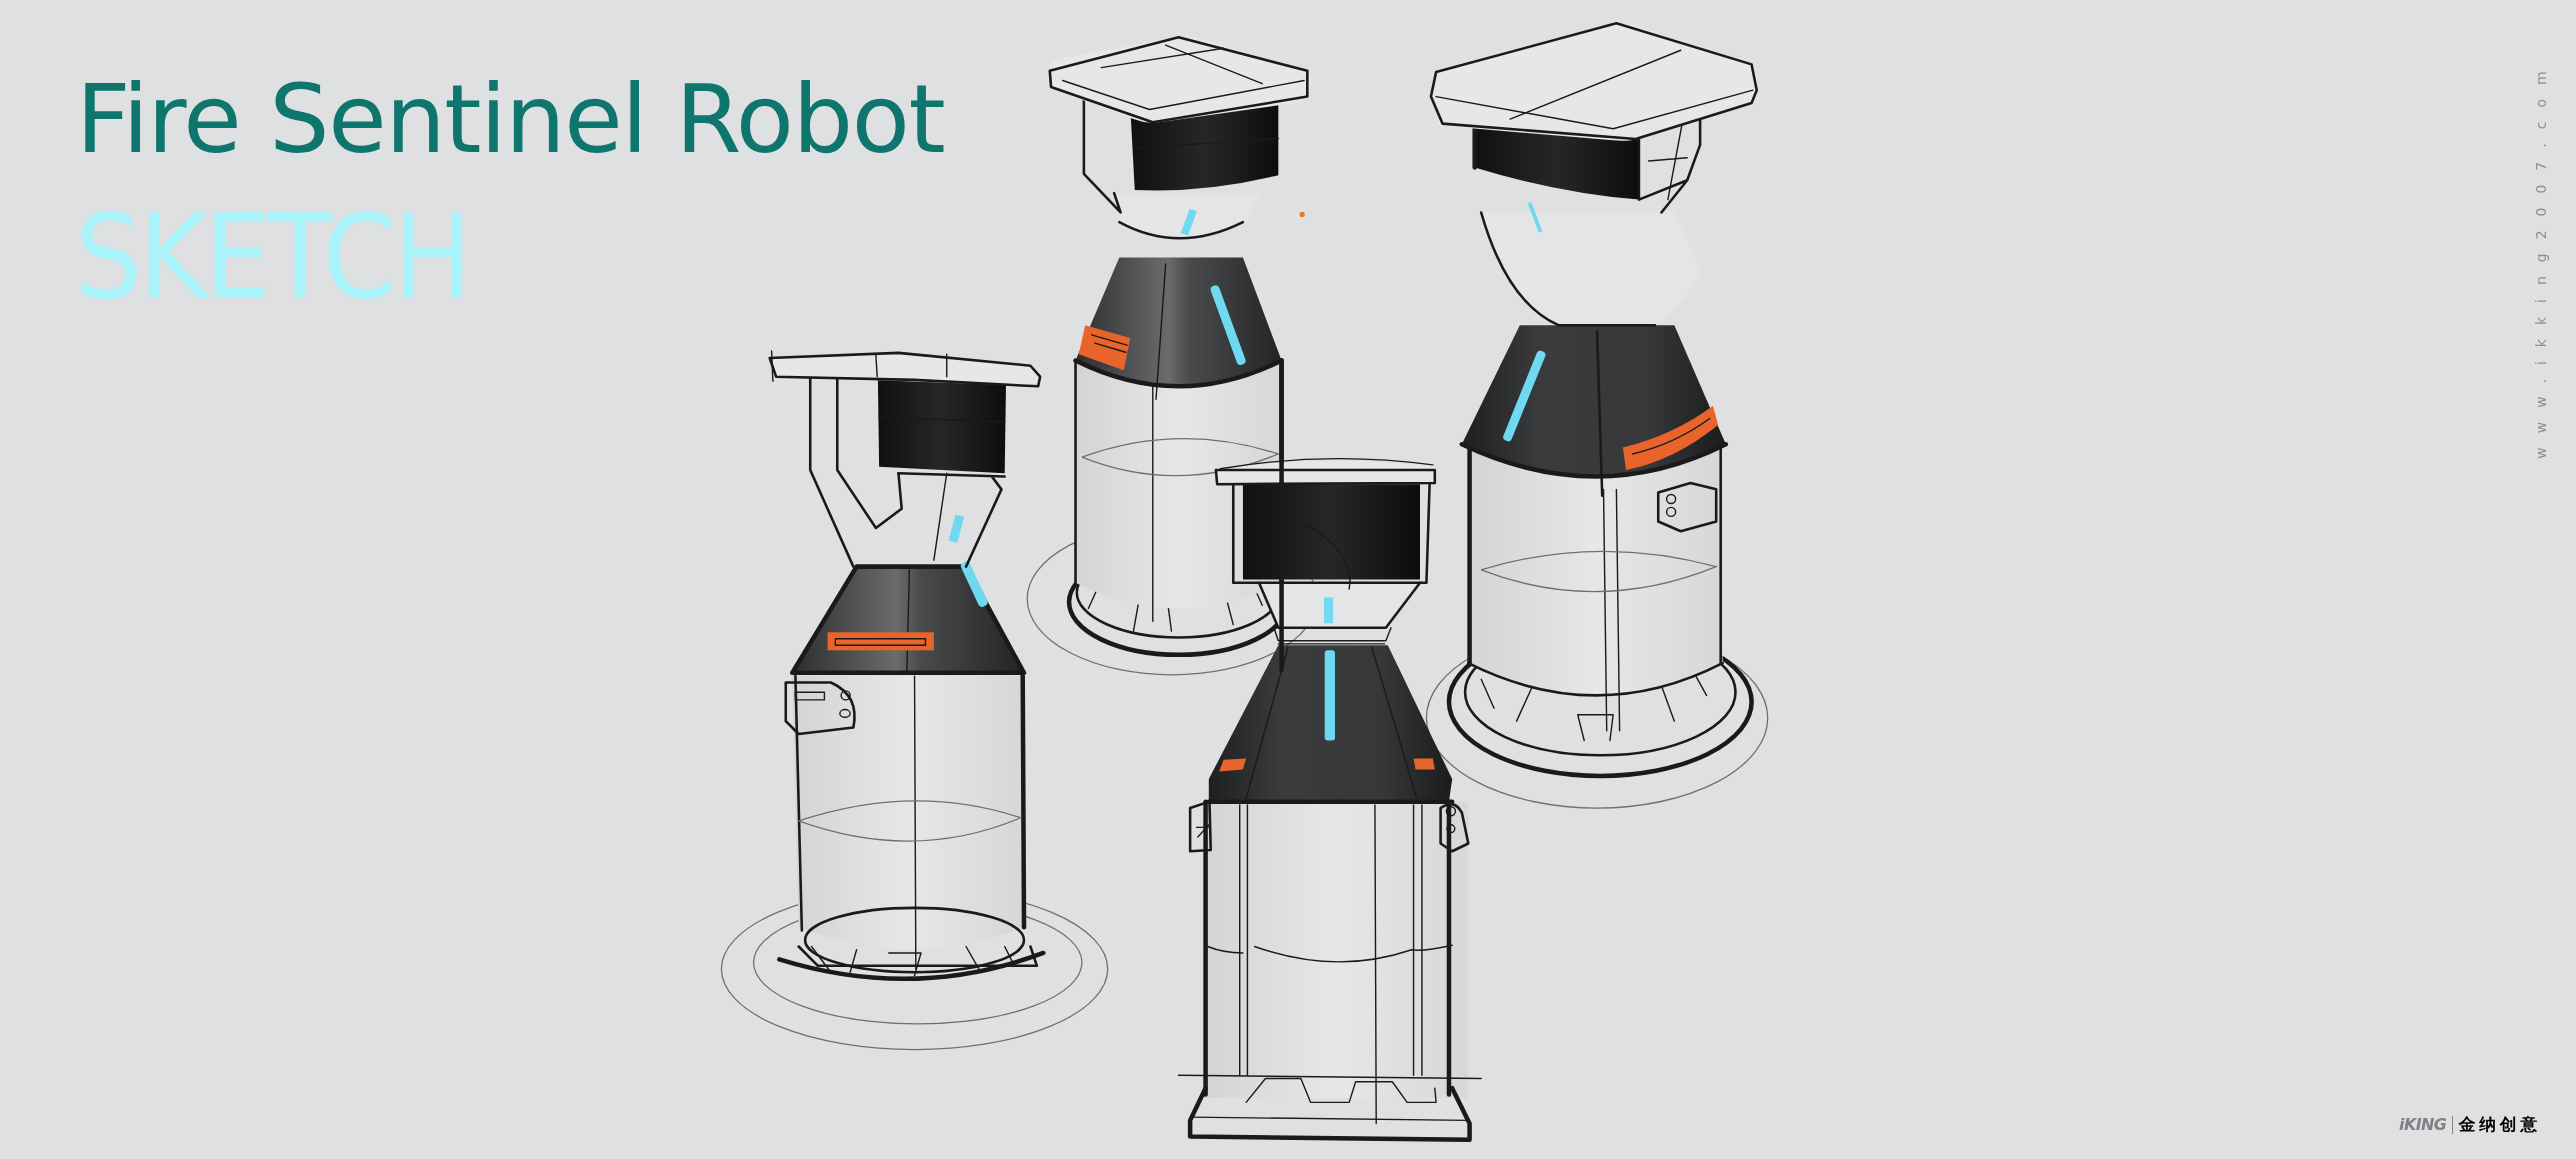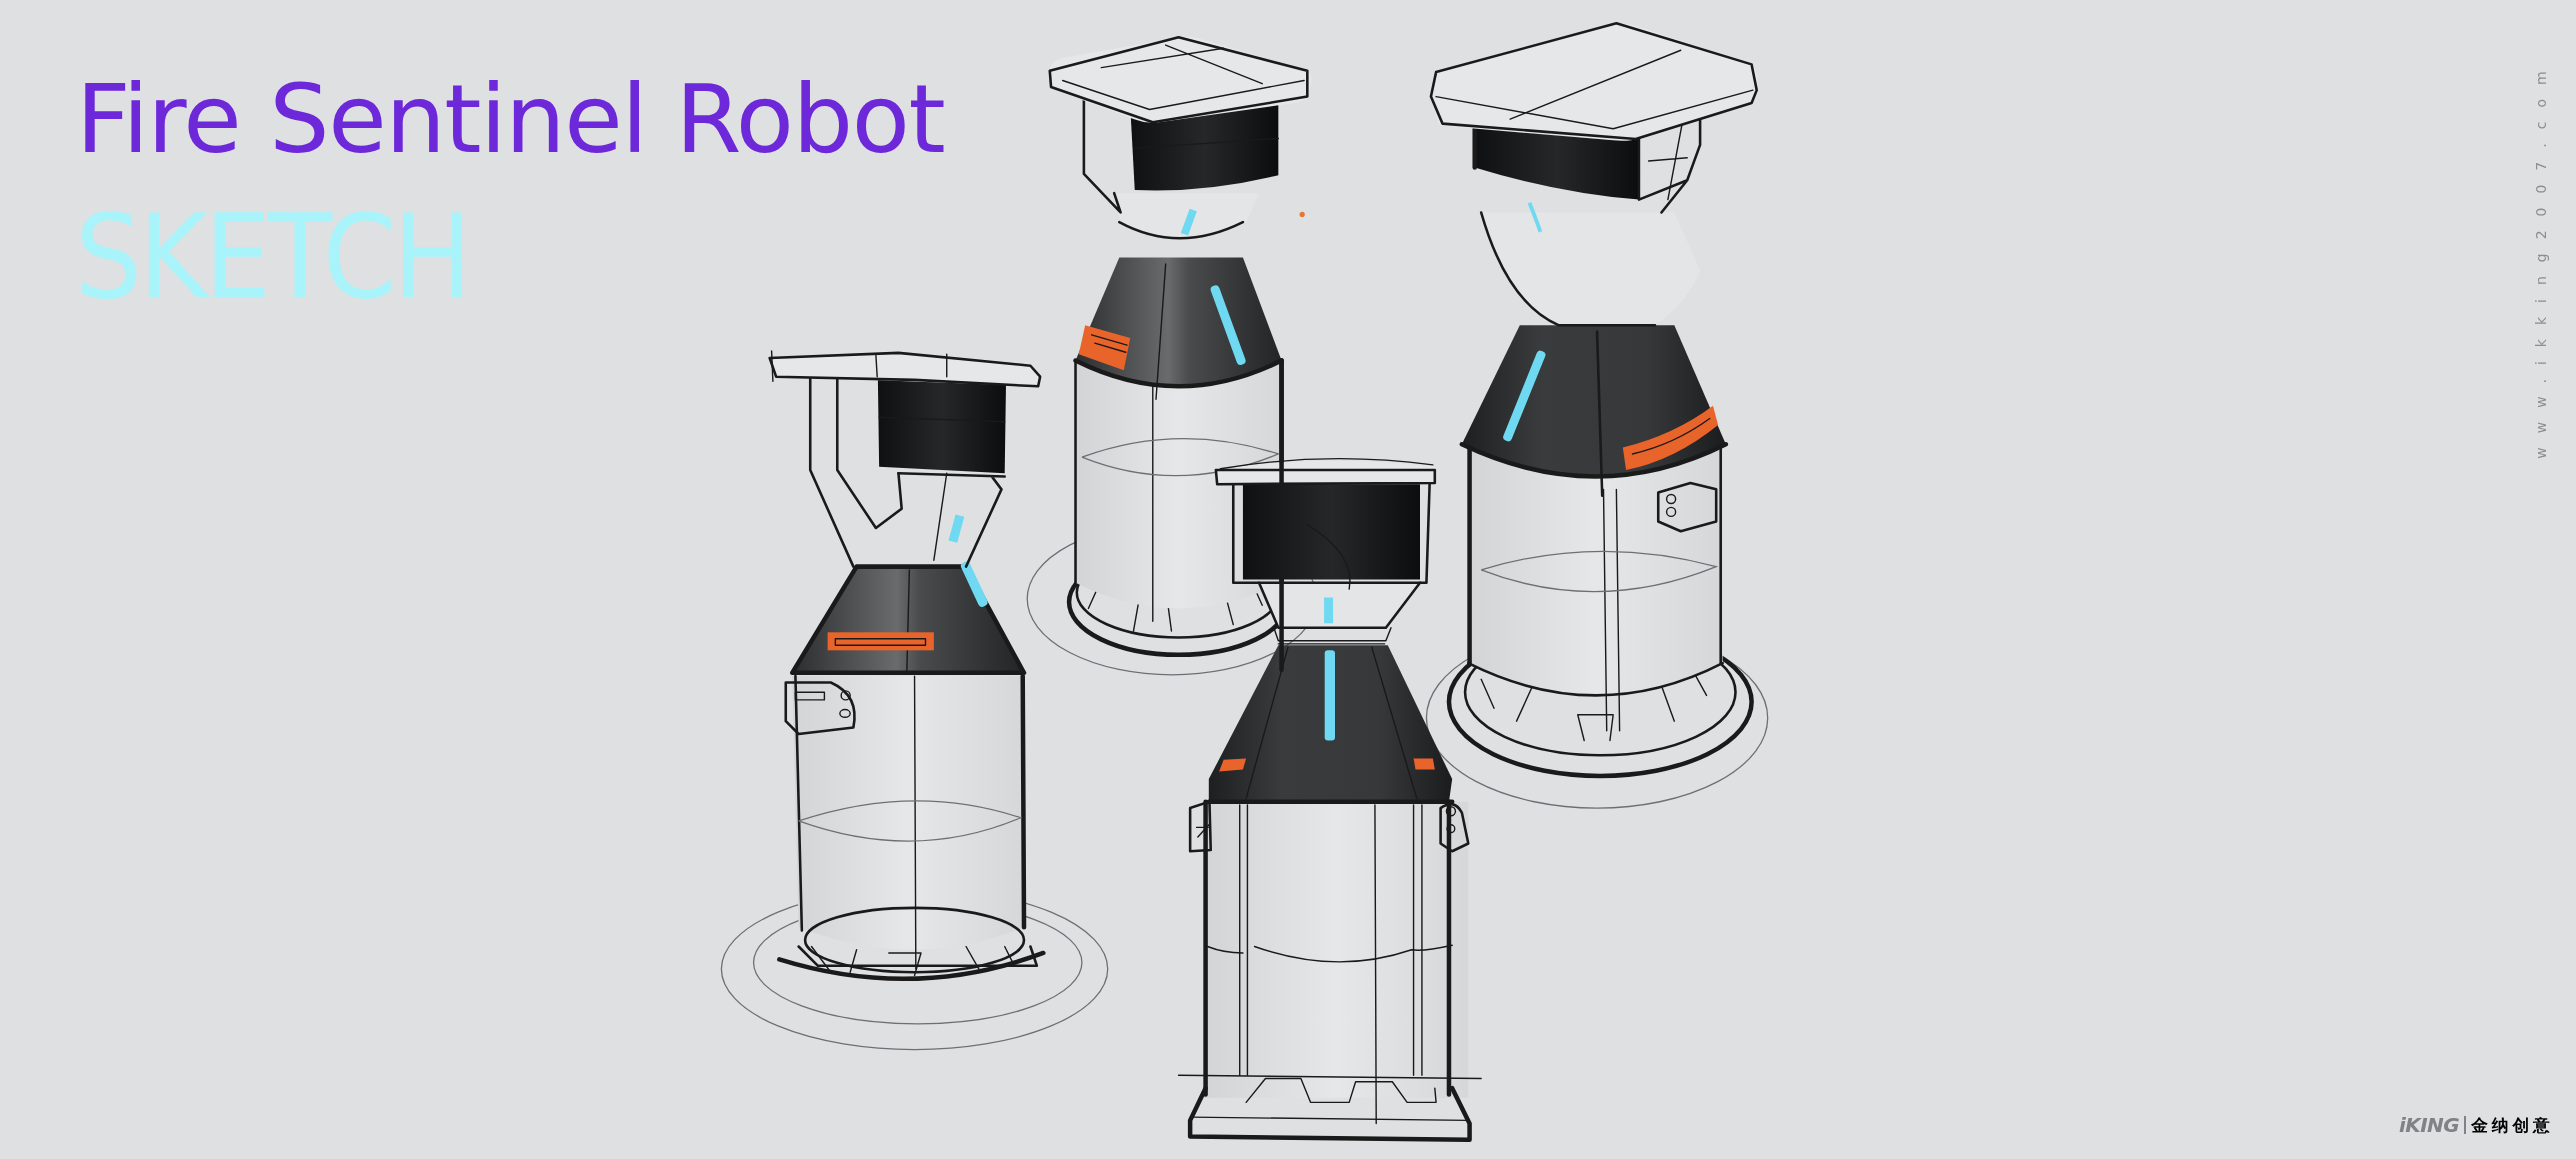--- a/index.html
+++ b/index.html
@@ -3,21 +3,21 @@
 <meta charset="utf-8">
 <style>
   html, body { margin: 0; padding: 0; }
   body {
     width: 2576px; height: 1159px; overflow: hidden; position: relative;
     background: #dfe0e2;
     font-family: "DejaVu Sans", "Liberation Sans", sans-serif;
   }
   .title {
     position: absolute; left: 76px; top: 72px;
-    font-size: 95px; line-height: 1; color: #6d28d9;
+    font-size: 95px; line-height: 1; color: #0f766e;
     letter-spacing: -1.3px; font-weight: normal; margin: 0;
   }
   .subtitle {
     position: absolute; left: 75px; top: 200px;
     font-size: 115px; line-height: 1; color: #a9f4fa;
     letter-spacing: -3.9px; font-weight: normal; margin: 0;
     transform: scaleX(0.92); transform-origin: left top;
   }
   .watermark {
     position: absolute; left: 2528px; top: 39px; width: 26px; height: 438px;
@@ -27,21 +27,21 @@
     display: block; transform: rotate(-90deg); white-space: nowrap;
     font-family: "DejaVu Sans", sans-serif; font-size: 14px; color: #8c8e90;
     letter-spacing: 14px;
   }
   .brand {
     position: absolute; left: 2399px; top: 1113px;
     display: flex; align-items: center; gap: 5.2px; color: #7d7f82;
   }
   .brand .mark {
     font-family: "DejaVu Sans", sans-serif; font-weight: bold; font-style: italic;
-    font-size: 20px; letter-spacing: -0.6px; color: #808285;
+    font-size: 16px; letter-spacing: -0.6px; color: #808285;
   }
   .brand .sep { width: 1.9px; height: 18px; background: #808285; }
   .brand .cn { font-family: "DejaVu Sans", sans-serif; font-weight: bold; font-size: 16.7px; letter-spacing: 3.9px; color: #000000; }
   svg.sheet { position: absolute; left: 0; top: 0; }
   .ln { fill: none; stroke: #1a1a1a; stroke-linecap: round; stroke-linejoin: round; }
   .thin { stroke-width: 2.2; }
   .mid { stroke-width: 4; }
   .thick { stroke-width: 7; }
   .faint { stroke: #6d6f72; stroke-width: 2; fill: none; }
 </style>

